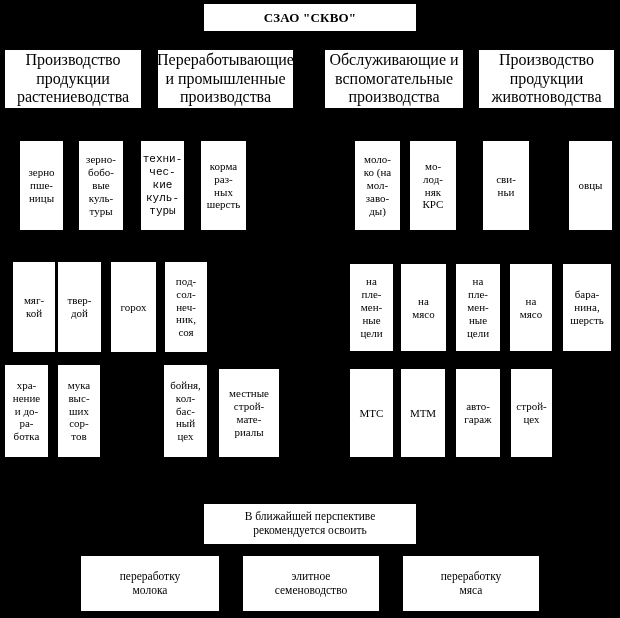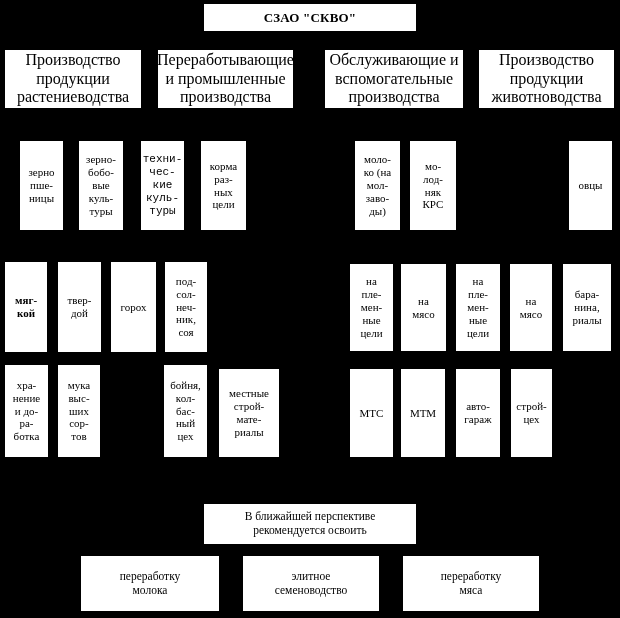--- a/index.html
+++ b/index.html
@@ -81,32 +81,34 @@
 куль-
 туры</div>
     <div class="node item" style="left: 140px; top: 140px; width: 45px; height: 91px; font-family: Liberation Mono, monospace;">техни-
 чес-
 кие
 куль-
 туры</div>
     <div class="node item" style="left: 200px; top: 140px; width: 47px; height: 91px;">корма
 раз-
 ных
-цели</div>
+шерсть</div>
     <div class="node item" style="left: 354px; top: 140px; width: 47px; height: 91px;">моло-
 ко (на
 мол-
 заво-
 ды)</div>
     <div class="node item" style="left: 409px; top: 140px; width: 48px; height: 91px;">мо-
 лод-
 няк
 КРС</div>
+    <div class="node item" style="left: 482px; top: 140px; width: 48px; height: 91px;">сви-
+ньи</div>
     <div class="node item" style="left: 568px; top: 140px; width: 45px; height: 91px;">овцы</div>
-    <div class="node item" style="left: 4px; top: 261px; width: 44px; height: 92px; font-weight: bold;">мяг-
+    <div class="node item" style="left: 12px; top: 261px; width: 44px; height: 92px;">мяг-
 кой</div>
     <div class="node item" style="left: 57px; top: 261px; width: 45px; height: 92px;">твер-
 дой</div>
     <div class="node item" style="left: 110px; top: 261px; width: 47px; height: 92px;">горох</div>
     <div class="node item" style="left: 164px; top: 261px; width: 44px; height: 92px;">под-
 сол-
 неч-
 ник,
 соя</div>
     <div class="node item" style="left: 349px; top: 263px; width: 45px; height: 89px;">на
@@ -118,21 +120,21 @@
 мясо</div>
     <div class="node item" style="left: 455px; top: 263px; width: 46px; height: 89px;">на
 пле-
 мен-
 ные
 цели</div>
     <div class="node item" style="left: 509px; top: 263px; width: 44px; height: 89px;">на
 мясо</div>
     <div class="node item" style="left: 562px; top: 263px; width: 50px; height: 89px;">бара-
 нина,
-риалы</div>
+шерсть</div>
     <div class="node item" style="left: 4px; top: 364px; width: 45px; height: 94px;">хра-
 нение
 и до-
 ра-
 ботка</div>
     <div class="node item" style="left: 57px; top: 364px; width: 44px; height: 94px;">мука
 выс-
 ших
 сор-
 тов</div>

